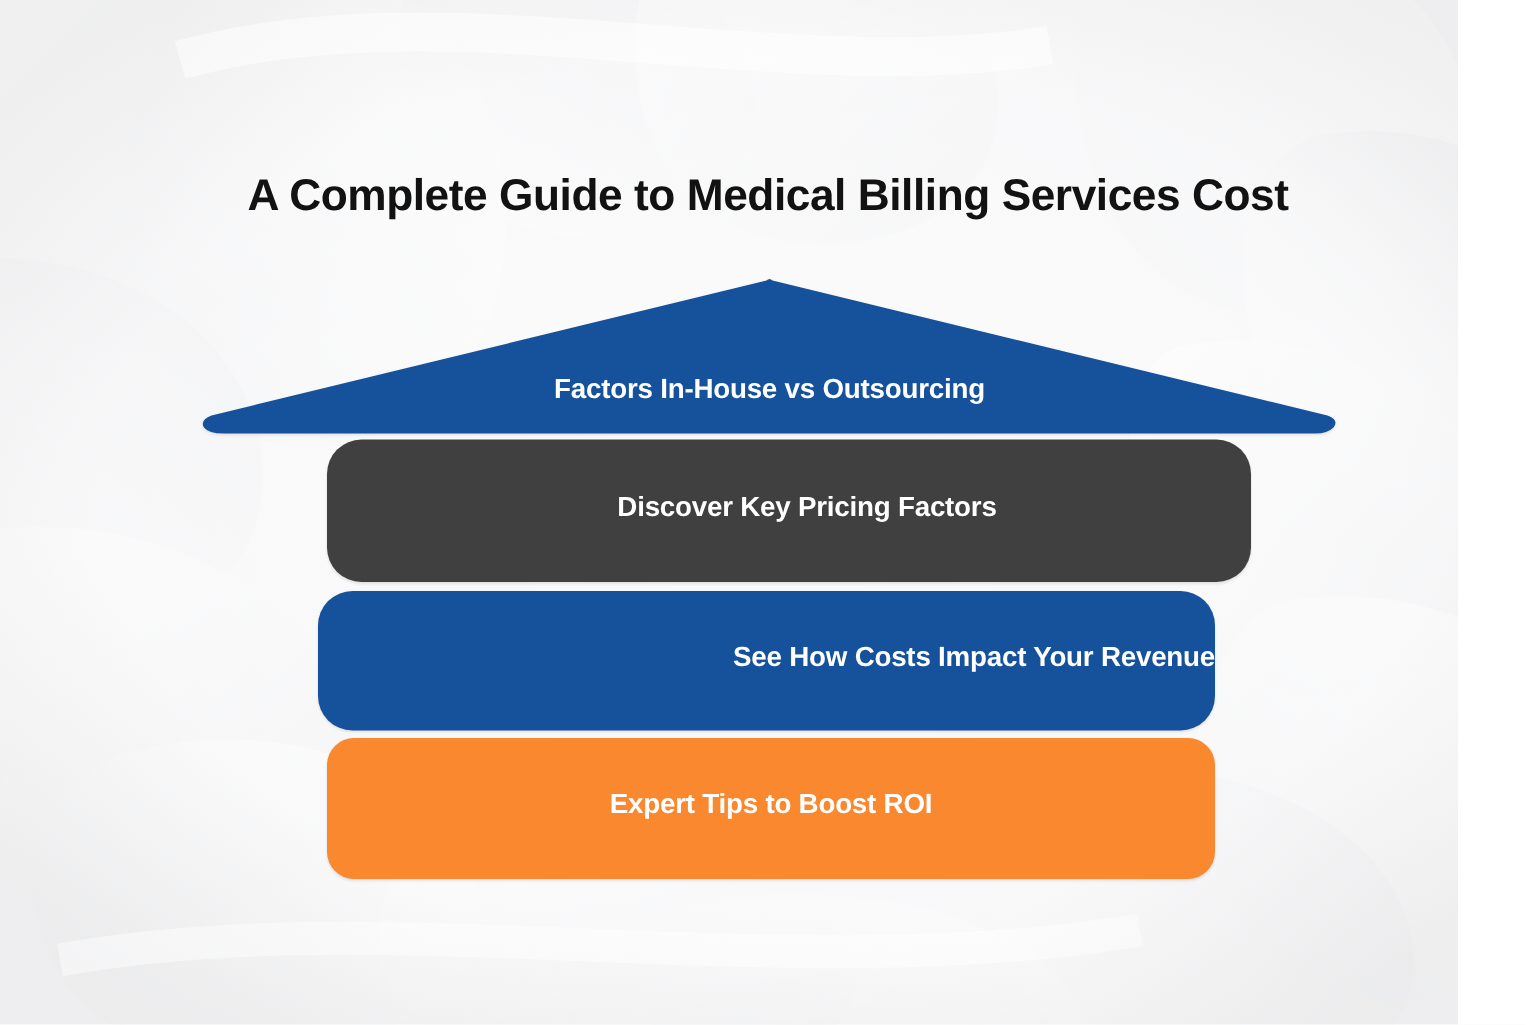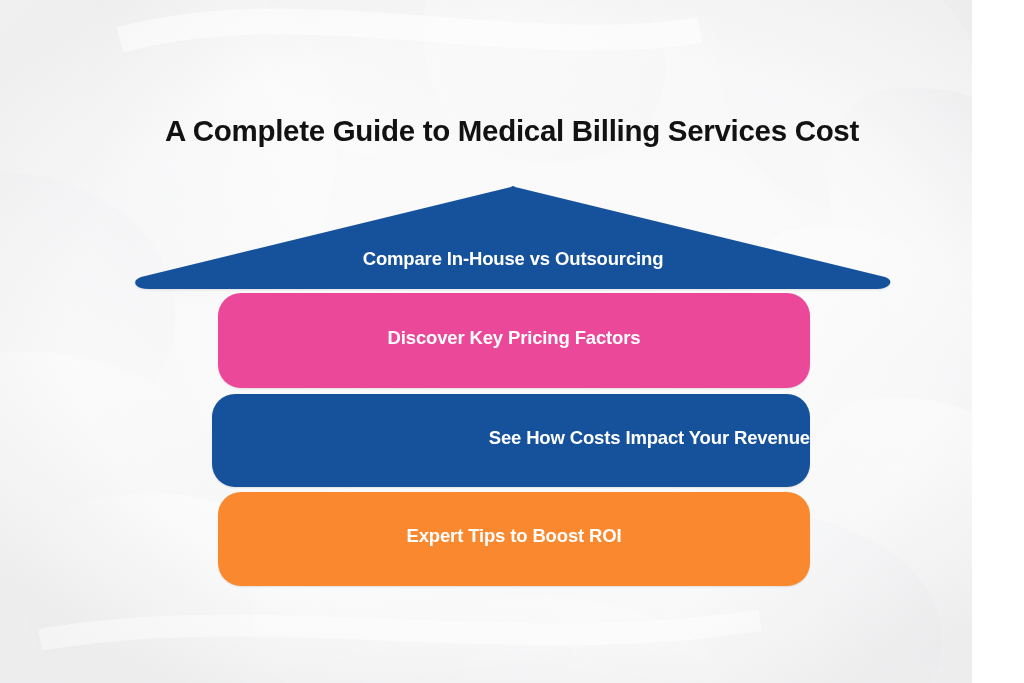--- a/index.html
+++ b/index.html
@@ -96,36 +96,38 @@
     white-space: nowrap;
     position: relative;
     top: -3px;
   }
 
   #bar-1 {
     left: 218px;
     top: 293px;
     width: 592px;
     height: 95px;
-    background: #ec4899;
+    background: #404040;
+    padding-left: 24px;
   }
   #bar-2 {
     left: 212px;
     top: 394px;
     width: 598px;
     height: 93px;
     background: #16529b;
     justify-content: flex-end;
   }
   #bar-3 {
     left: 218px;
     top: 492px;
     width: 592px;
     height: 94px;
     background: #f9882f;
+    border-radius: 18px;
   }
 </style>
 </head>
 <body>
 
 <div id="infographic">
 
   <svg id="bg-texture" viewBox="0 0 1024 683" preserveAspectRatio="none" aria-hidden="true">
     <defs>
       <linearGradient id="gA" x1="0" y1="0" x2="1" y2="1">
@@ -174,21 +176,21 @@
   </svg>
 
   <div id="page-title">A Complete Guide to Medical Billing Services Cost</div>
 
   <div id="pyramid">
 
     <div class="roof-wrap">
       <svg class="roof-svg" viewBox="0 0 760 108" preserveAspectRatio="none" aria-hidden="true">
         <path d="M 378 2 Q 380 0 382 2 L 752 92 Q 760 95 756 100 Q 752 104 744 104 L 16 104 Q 6 104 3 100 Q 0 95 8 92 Z" fill="#16529b"></path>
       </svg>
-      <div class="roof-label">Compare In-House vs Outsourcing</div>
+      <div class="roof-label">Factors In-House vs Outsourcing</div>
     </div>
 
     <div class="bar" id="bar-1">
       <span class="bar-label">Discover Key Pricing Factors</span>
     </div>
 
     <div class="bar" id="bar-2">
       <span class="bar-label">See How Costs Impact Your Revenue</span>
     </div>
 

